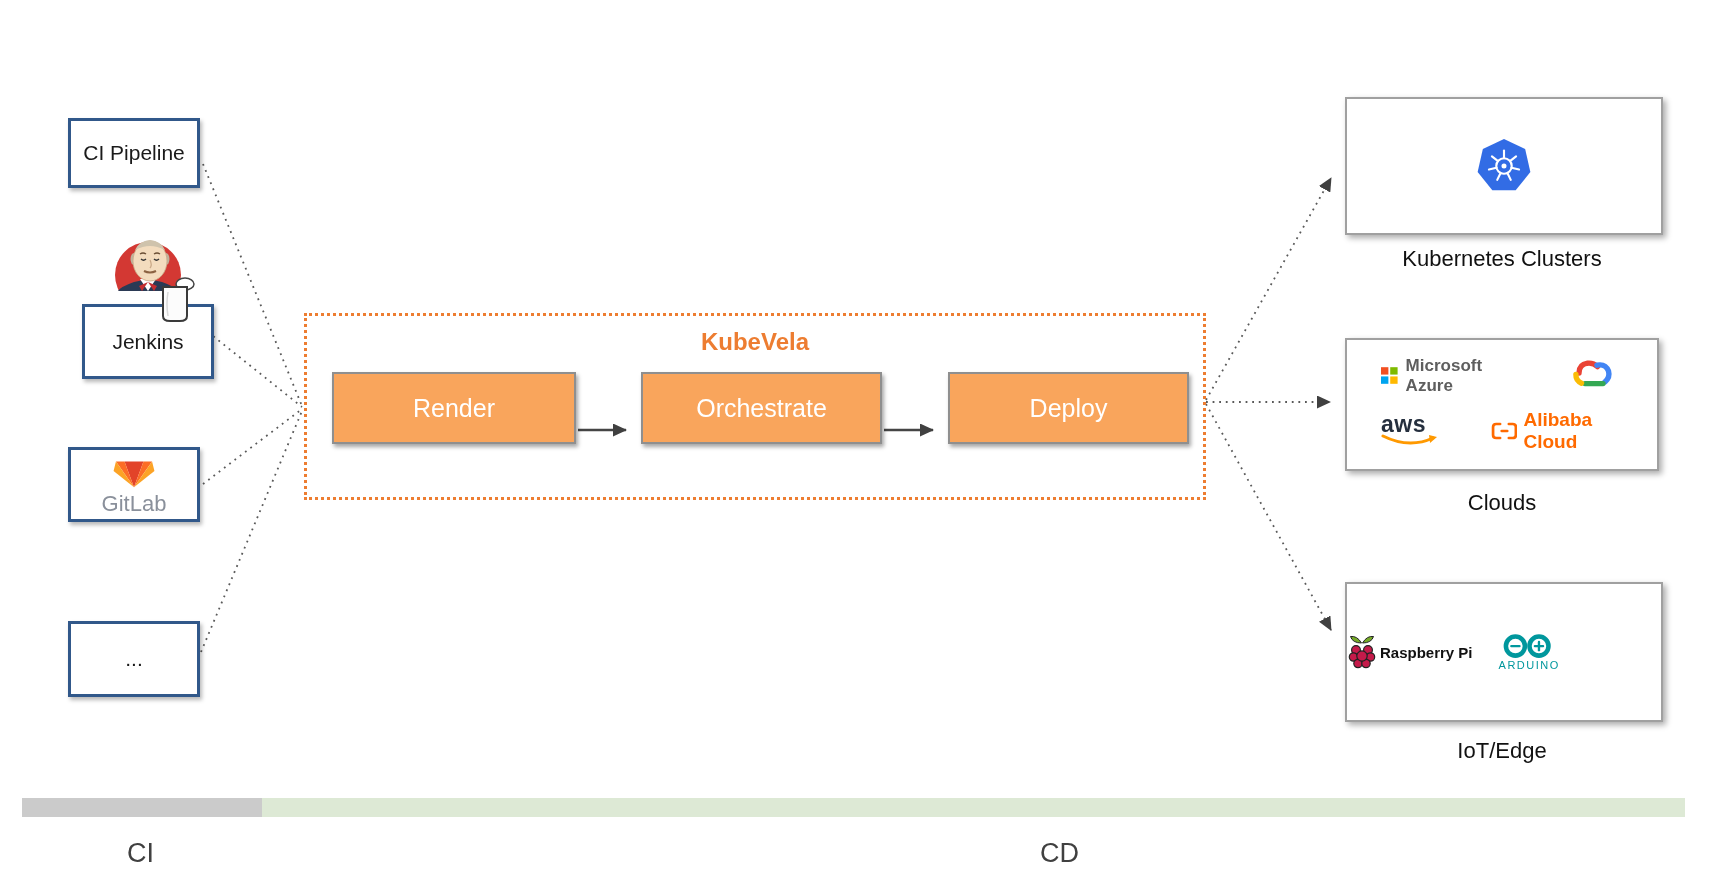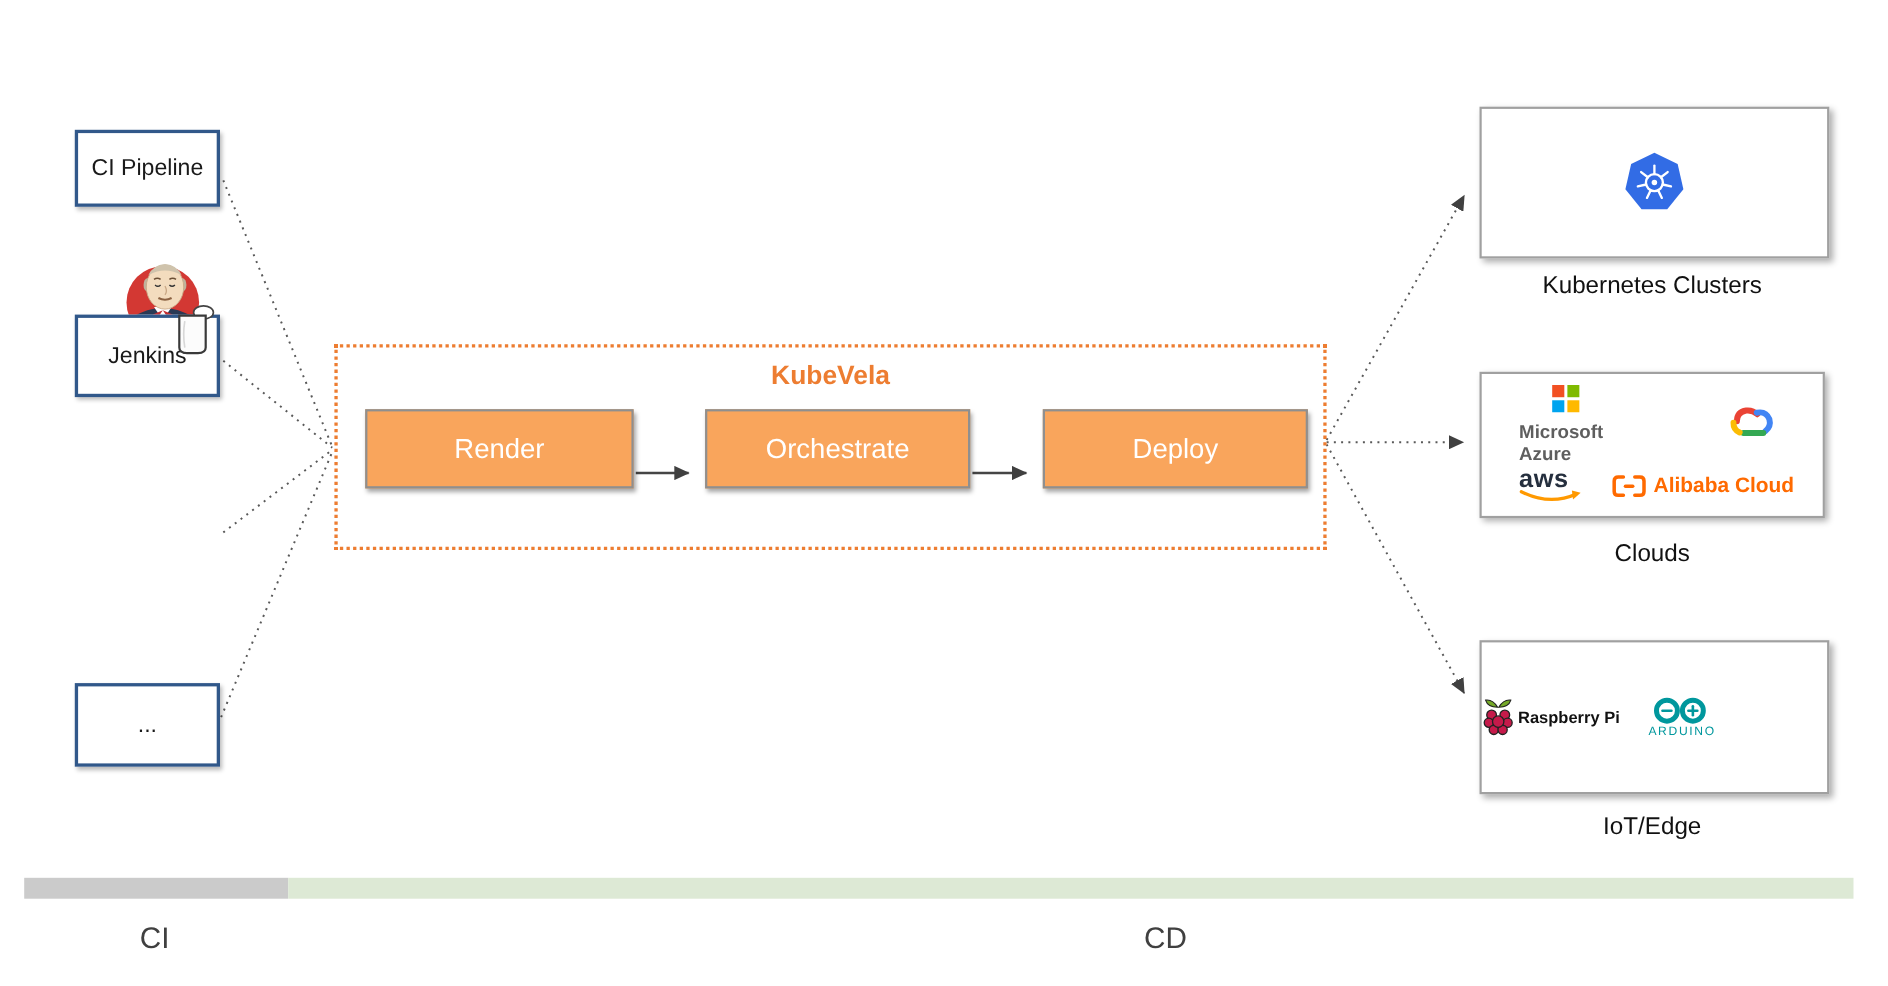--- a/index.html
+++ b/index.html
@@ -8,21 +8,21 @@
   
   #wires{position:absolute;left:0;top:0;z-index:1;}
   .dotline{stroke:#595959;stroke-width:1.8;stroke-dasharray:1.8 4.8;fill:none;}
   .solidline{stroke:#454545;stroke-width:2.4;fill:none;}
   
   .src-box{position:absolute;left:68px;width:126px;background:#fff;
            border:3px solid #31588A;box-shadow:2px 3px 4px rgba(0,0,0,.28);
            display:flex;align-items:center;justify-content:center;flex-direction:column;
            font-size:21px;color:#1a1a1a;z-index:2;}
   #box-ci{top:118px;height:64px;}
-  #box-jenkins{top:286px;height:69px;}
+  #box-jenkins{top:304px;height:69px;margin-left:14px;}
   #box-gitlab{top:447px;height:69px;}
   #box-more{top:621px;height:70px;}
   .gitlab-text{color:#8A909B;font-size:22px;margin-top:1px;}
   
   #jenkins-back{position:absolute;left:110px;top:223px;z-index:1;}
   #jenkins-mug{position:absolute;left:156px;top:276px;z-index:3;}
   
   .kubevela{position:absolute;left:304px;top:313px;width:896px;height:181px;
             border:3px dotted #ED7D31;z-index:1;}
   .kubevela-title{position:absolute;left:0;right:0;top:12px;text-align:center;
@@ -39,21 +39,21 @@
   #target-k8s{top:97px;height:134px;display:flex;align-items:center;justify-content:center;}
   #target-clouds{top:338px;height:133px;display:grid;grid-template-columns:1fr auto;
                  align-items:center;padding:10px 26px 10px 34px;box-sizing:border-box;row-gap:2px;}
   #target-iot{top:582px;height:136px;display:flex;align-items:center;justify-content:flex-start;gap:26px;}
   .target-label{position:absolute;left:1345px;width:314px;text-align:center;
                 font-size:22px;color:#111;z-index:2;}
   #label-k8s{top:246px;}
   #label-clouds{top:490px;}
   #label-iot{top:738px;}
   
-  .azure-wrap{display:flex;align-items:center;gap:8px;flex-direction:column;}
+  .azure-wrap{display:flex;align-items:center;gap:8px;}
   .azure-text{color:#5E5E5E;font-size:17px;font-weight:600;}
   .gcp-wrap{justify-self:end;margin-right:14px;}
   .aws-wrap{display:flex;flex-direction:column;align-items:flex-start;width:62px;}
   .aws-text{color:#252F3E;font-size:23px;font-weight:800;line-height:20px;letter-spacing:.5px;}
   .alibaba-wrap{display:flex;align-items:center;gap:6px;justify-self:end;}
   .alibaba-text{color:#FF6A00;font-size:19px;font-weight:bold;}
   
   .rpi-wrap{display:flex;align-items:center;gap:3px;}
   .rpi-text{color:#111;font-size:15px;font-weight:bold;}
   .arduino-wrap{display:flex;flex-direction:column;align-items:center;}
@@ -114,20 +114,30 @@
     <path d="M7 11 H31 V40 Q31 45 24 45 H14 Q7 45 7 40 Z" fill="#FCFCFC" stroke="#3A3A3A" stroke-width="2"></path>
     <path d="M12 16 Q10 28 12 40" stroke="#D8D8D8" stroke-width="1.5" fill="none"></path>
   </svg>
 
   <div class="src-box" id="box-ci">
     <span>CI Pipeline</span>
   </div>
   <div class="src-box" id="box-jenkins">
     <span>Jenkins</span>
   </div>
+  <div class="src-box" id="box-gitlab">
+    <svg width="44" height="38" viewBox="0 0 44 40">
+      <polygon points="22,37 12,10 32,10" fill="#E24329"></polygon>
+      <polygon points="22,37 12,10 3,10" fill="#FC6D26"></polygon>
+      <polygon points="22,37 32,10 41,10" fill="#FC6D26"></polygon>
+      <polygon points="3,10 0.5,20 22,37" fill="#FCA326"></polygon>
+      <polygon points="41,10 43.5,20 22,37" fill="#FCA326"></polygon>
+    </svg>
+    <span class="gitlab-text">GitLab</span>
+  </div>
   <div class="src-box" id="box-more">
     <span>...</span>
   </div>
 
   <div class="kubevela">
     <div class="kubevela-title">KubeVela</div>
   </div>
   <div class="step-box" id="step-render">
     <span>Render</span>
   </div>

